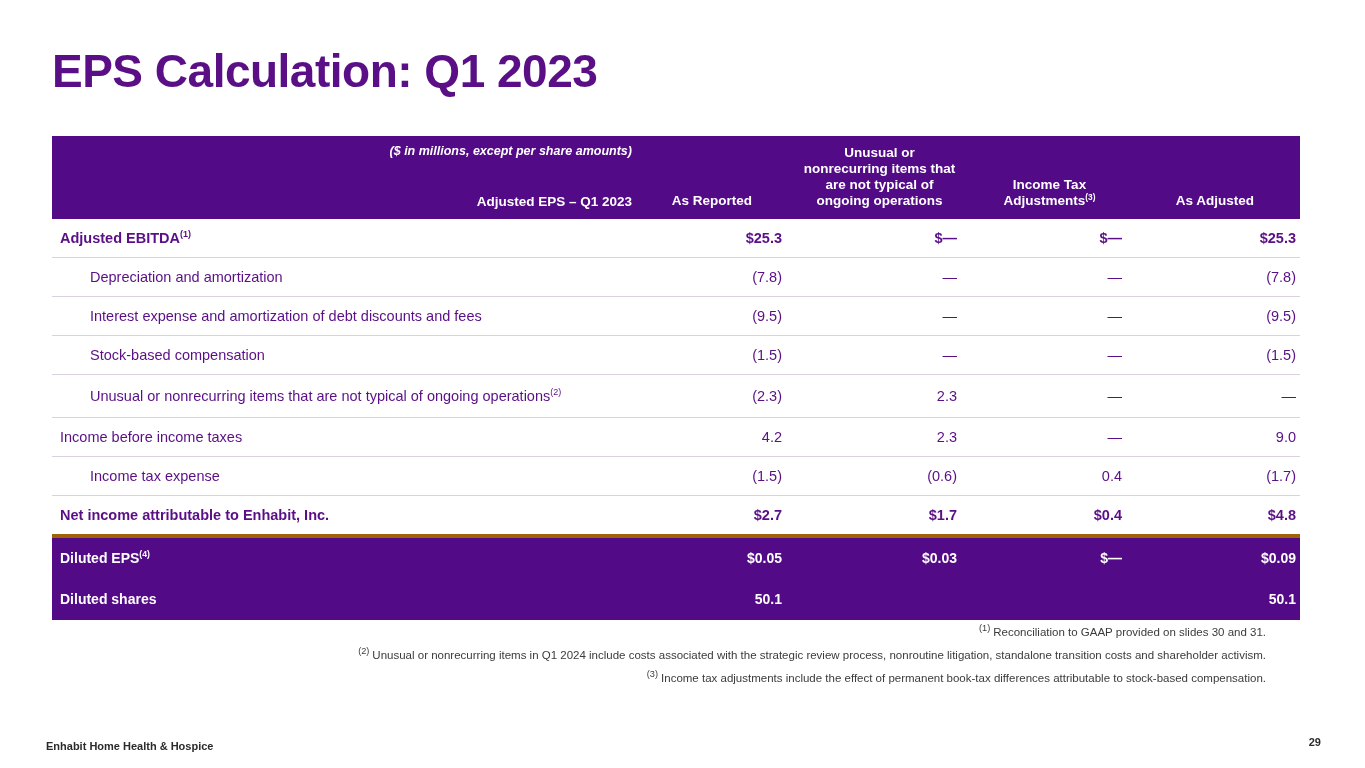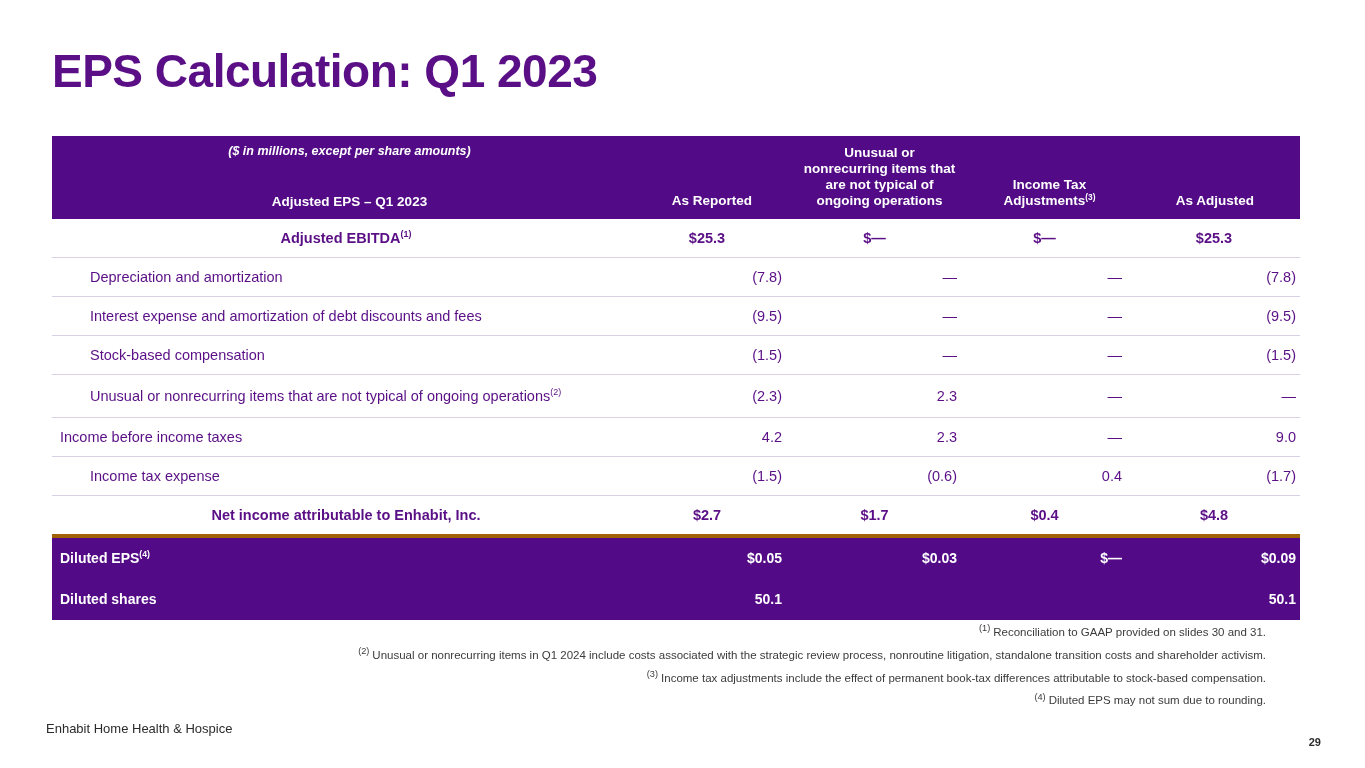--- a/index.html
+++ b/index.html
@@ -47,21 +47,21 @@
   table.eps col.c4 { width: 168px; }
 
   thead td {
     background: #530a86;
     color: #ffffff;
     vertical-align: bottom;
     padding: 0;
   }
   .hdr-left {
     padding: 8px 0 10px 15px;
-    text-align: center;
+    text-align: right;
   }
   .hdr-units {
     font-size: 12.5px;
     font-style: italic;
     font-weight: bold;
     margin-bottom: 14px;
   }
   .hdr-sub {
     font-size: 13.5px;
     font-weight: bold;
@@ -86,21 +86,21 @@
   .cell-label {
     text-align: left;
     padding-left: 8px;
   }
   .cell-label.indent { padding-left: 38px; }
   .cell-num {
     text-align: right;
     padding-right: 10px;
   }
   .cell-num.last { padding-right: 4px; }
-  .bold { font-weight: bold; text-align: center; }
+  .bold { font-weight: bold; }
   .lbl-2line {
     line-height: 1.15;
     padding-top: 2px;
     padding-bottom: 2px;
   }
   sup {
     font-size: 0.62em;
     vertical-align: super;
     line-height: 0;
   }
@@ -130,23 +130,23 @@
     line-height: 1.2;
     text-align: right;
   }
   .fn sup {
     font-size: 0.8em;
     margin-right: 3px;
   }
   .footer-left {
     position: absolute;
     left: 46px;
-    bottom: 32px;
-    font-size: 13px;
-    font-weight: normal;
+    bottom: 16px;
+    font-size: 11px;
+    font-weight: bold;
     color: #2b2b2b;
   }
   .footer-right {
     position: absolute;
     right: 44px;
     bottom: 20px;
     font-size: 11px;
     font-weight: bold;
     color: #2b2b2b;
   }
@@ -262,19 +262,18 @@
         </tr>
 
       </tbody>
     </table>
   </div>
 
   <div class="footnotes">
     <div class="fn"><sup>(1)</sup><span>Reconciliation to GAAP provided on slides 30 and 31.</span></div>
     <div class="fn"><sup>(2)</sup><span>Unusual or nonrecurring items in Q1 2024 include costs associated with the strategic review process, nonroutine litigation, standalone transition costs and shareholder activism.</span></div>
     <div class="fn"><sup>(3)</sup><span>Income tax adjustments include the effect of permanent book-tax differences attributable to stock-based compensation.</span></div>
-    <div class="fn"><sup>(4)</sup><span>Diluted EPS may not sum due to rounding.</span></div>
   </div>
 
   <div class="footer-left">Enhabit Home Health &amp; Hospice</div>
   <div class="footer-right">29</div>
 
 </div>
 
 </body></html>

